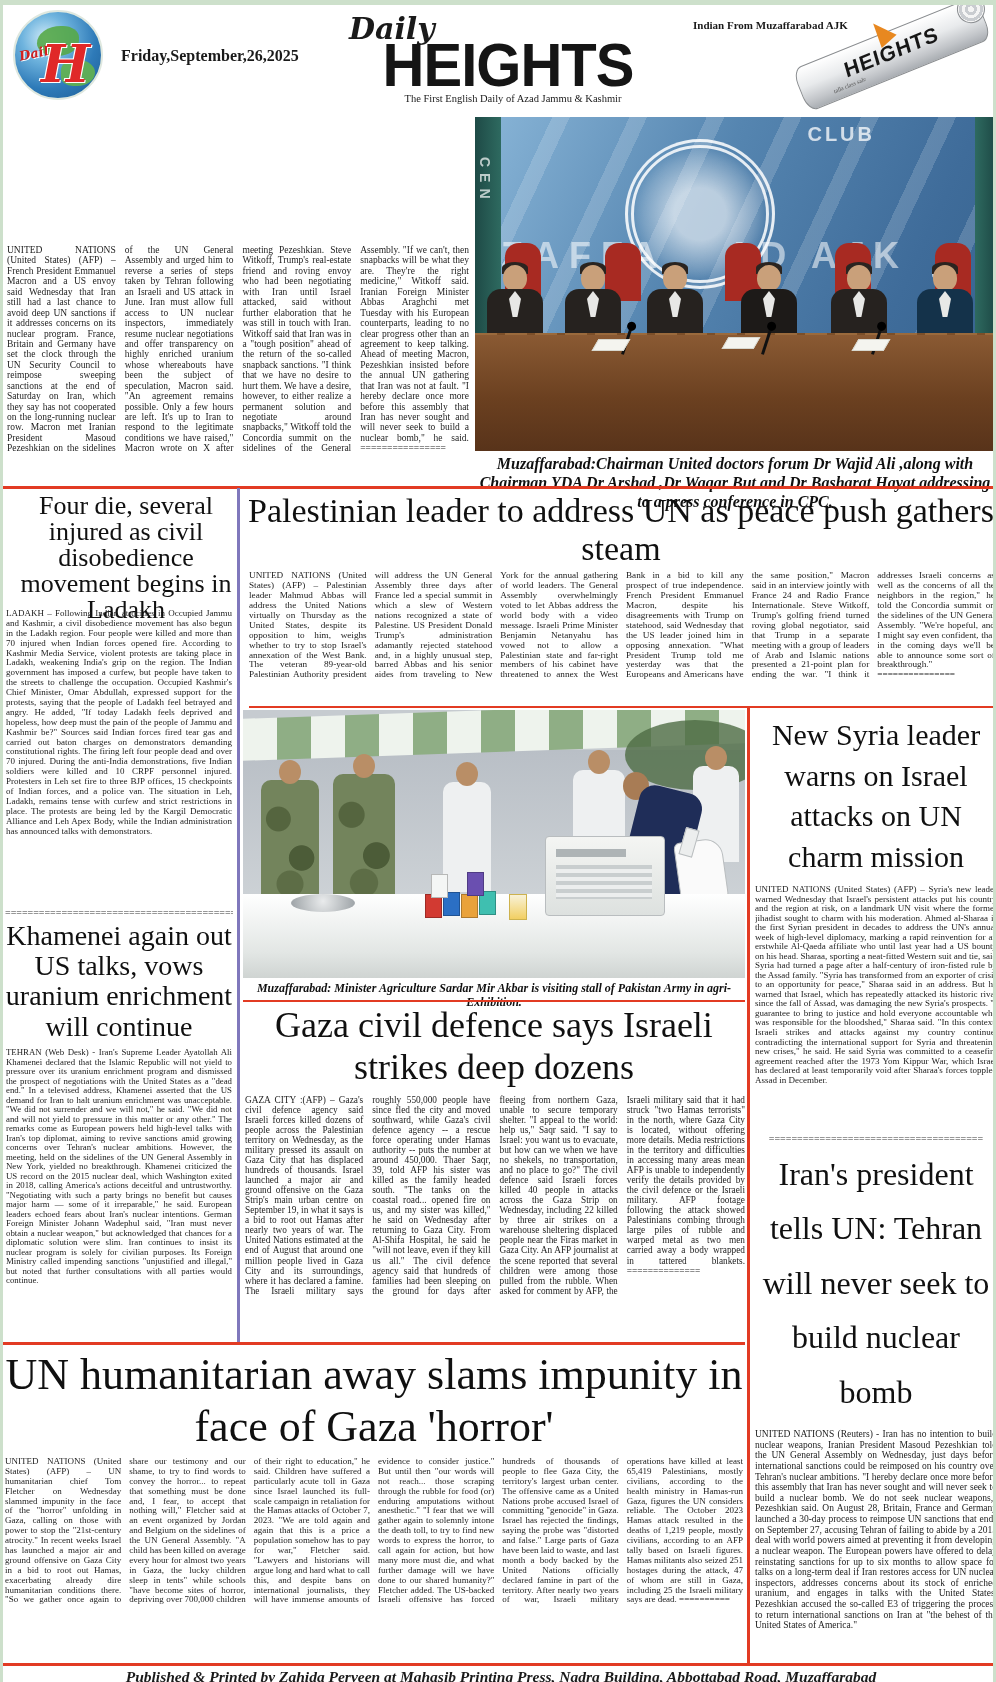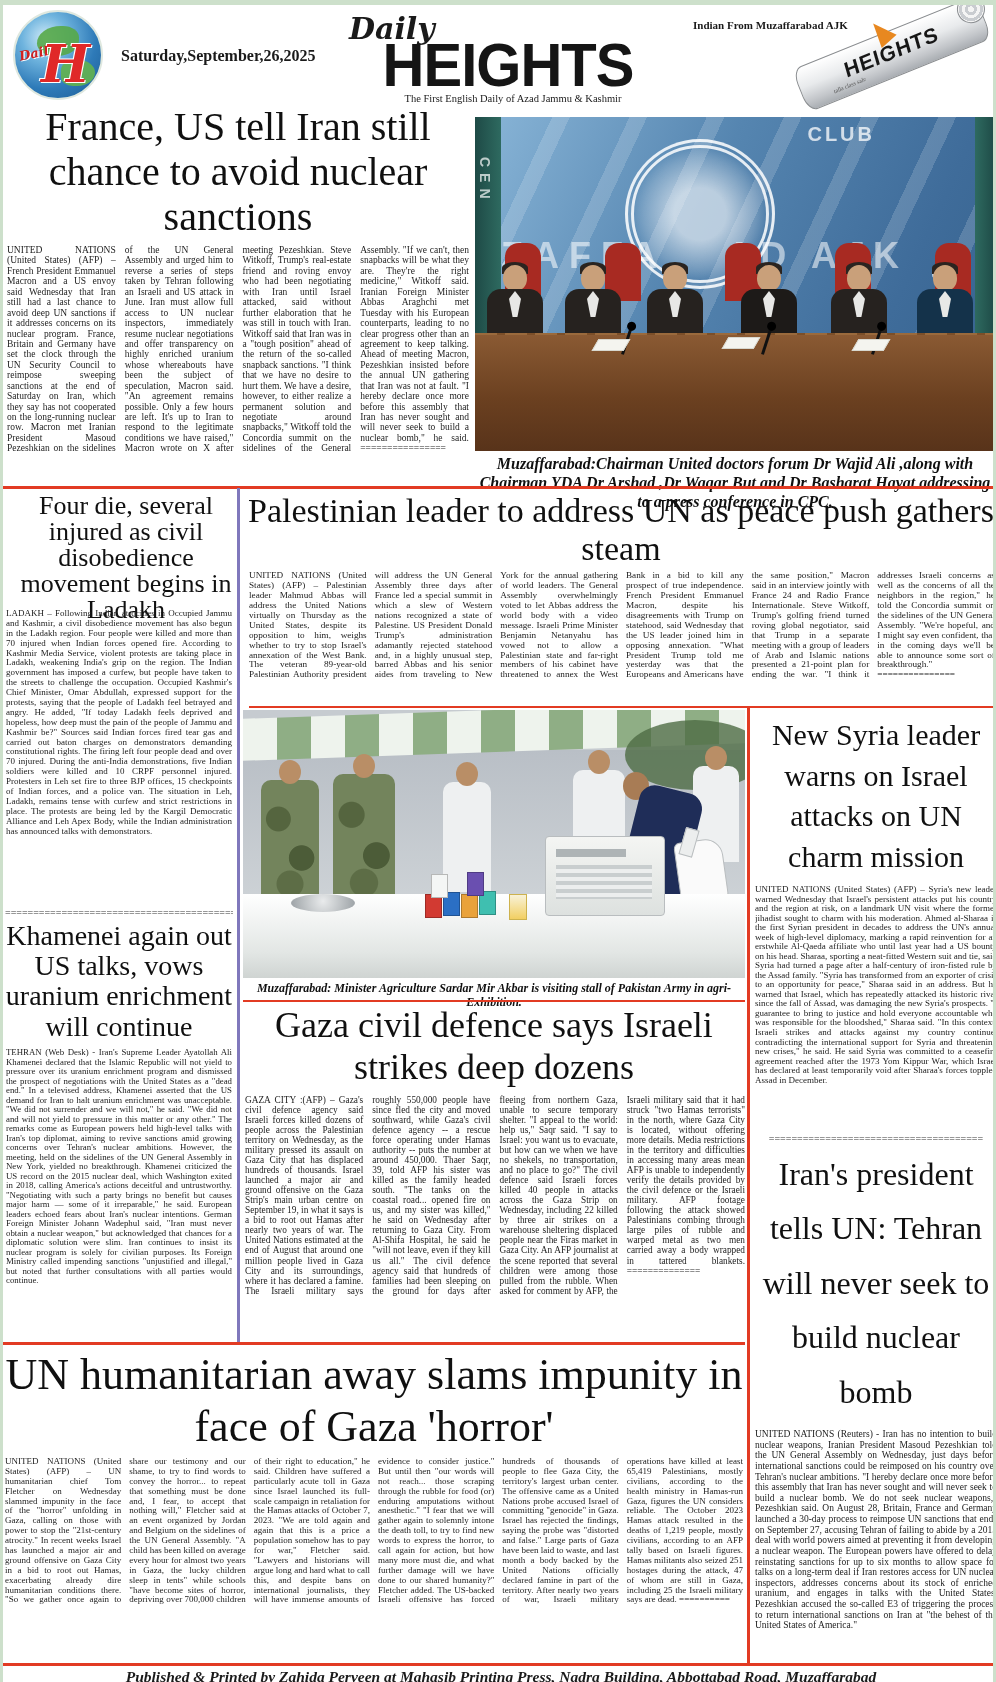--- a/index.html
+++ b/index.html
@@ -114,36 +114,35 @@
 
 <div class="page">
 
   <div class="abs" style="left:0;top:0;width:996px;height:96px;">
     <div class="abs globe">
       <div class="abs land1"></div>
       <div class="abs land2"></div>
     </div>
     <div class="abs logo-daily">Daily</div>
     <div class="abs logo-h">H</div>
-    <div class="abs mh-date">Saturday,September,26,2025</div>
+    <div class="abs mh-date">Friday,September,26,2025</div>
     <div class="abs mh-script">Daily</div>
     <div class="abs mh-title">HEIGHTS</div>
     <div class="abs mh-pub">Indian From Muzaffarabad AJK</div>
     <div class="abs mh-tag">The First English Daily of Azad Jammu &amp; Kashmir</div>
     <div class="abs roll">
       <div class="roll-bar">
         <div class="flame"></div>
         <span class="roll-txt">HEIGHTS</span>
         <span class="roll-sub">talla class sale</span>
         <div class="roll-cap"></div>
       </div>
     </div>
   </div>
 
-  <div class="abs head" style="left:0;top:100px;width:470px;font-size:40px;line-height:1.12;">France, US tell Iran still chance to avoid nuclear sanctions</div>
   <div class="abs body-txt cols-4" style="left:4px;top:240px;width:462px;height:238px;">UNITED NATIONS (United States) (AFP) – French President Emmanuel Macron and a US envoy said Wednesday that Iran still had a last chance to avoid deep UN sanctions if it addresses concerns on its nuclear program. France, Britain and Germany have set the clock through the UN Security Council to reimpose sweeping sanctions at the end of Saturday on Iran, which they say has not cooperated on the long-running nuclear row. Macron met Iranian President Masoud Pezeshkian on the sidelines of the UN General Assembly and urged him to reverse a series of steps taken by Tehran following an Israeli and US attack in June. Iran must allow full access to UN nuclear inspectors, immediately resume nuclear negotiations and offer transparency on highly enriched uranium whose whereabouts have been the subject of speculation, Macron said. "An agreement remains possible. Only a few hours are left. It's up to Iran to respond to the legitimate conditions we have raised," Macron wrote on X after meeting Pezeshkian. Steve Witkoff, Trump's real-estate friend and roving envoy who had been negotiating with Iran until Israel attacked, said without further elaboration that he was still in touch with Iran. Witkoff said that Iran was in a "tough position" ahead of the return of the so-called snapback sanctions. "I think that we have no desire to hurt them. We have a desire, however, to either realize a permanent solution and negotiate around snapbacks," Witkoff told the Concordia summit on the sidelines of the General Assembly. "If we can't, then snapbacks will be what they are. They're the right medicine," Witkoff said. Iranian Foreign Minister Abbas Araghchi met Tuesday with his European counterparts, leading to no clear progress other than an agreement to keep talking. Ahead of meeting Macron, Pezeshkian insisted before the annual UN gathering that Iran was not at fault. "I hereby declare once more before this assembly that Iran has never sought and will never seek to build a nuclear bomb," he said. ================</div>
 
   <div class="abs photo1">
     <div class="p1-streaks"></div>
     <div class="p1-curtainL"></div>
     <div class="p1-curtainR"></div>
     <div class="p1-circle"></div>
     <div class="p1-club">CLUB</div>
     <div class="p1-big1">ZAFFA</div>
     <div class="p1-big2">AD AJK</div>

